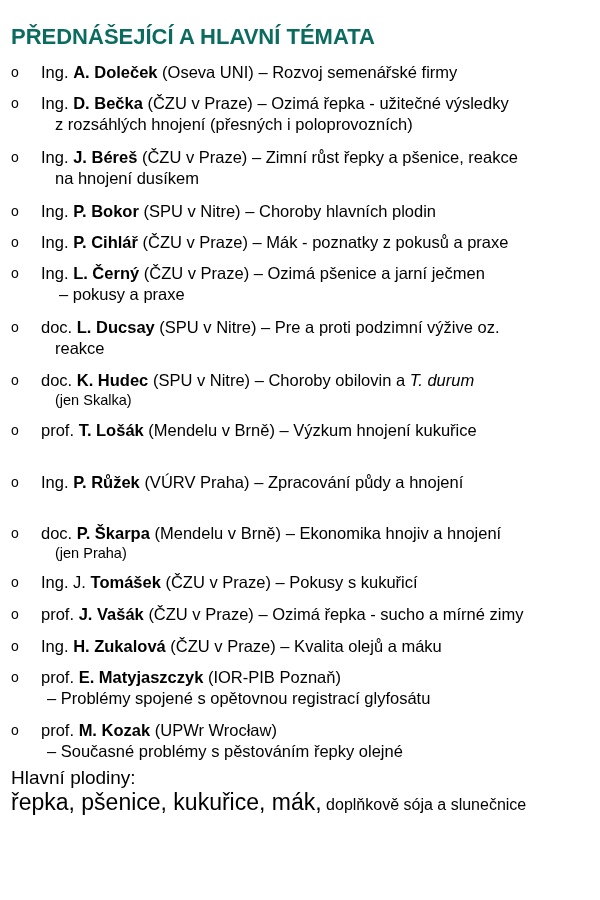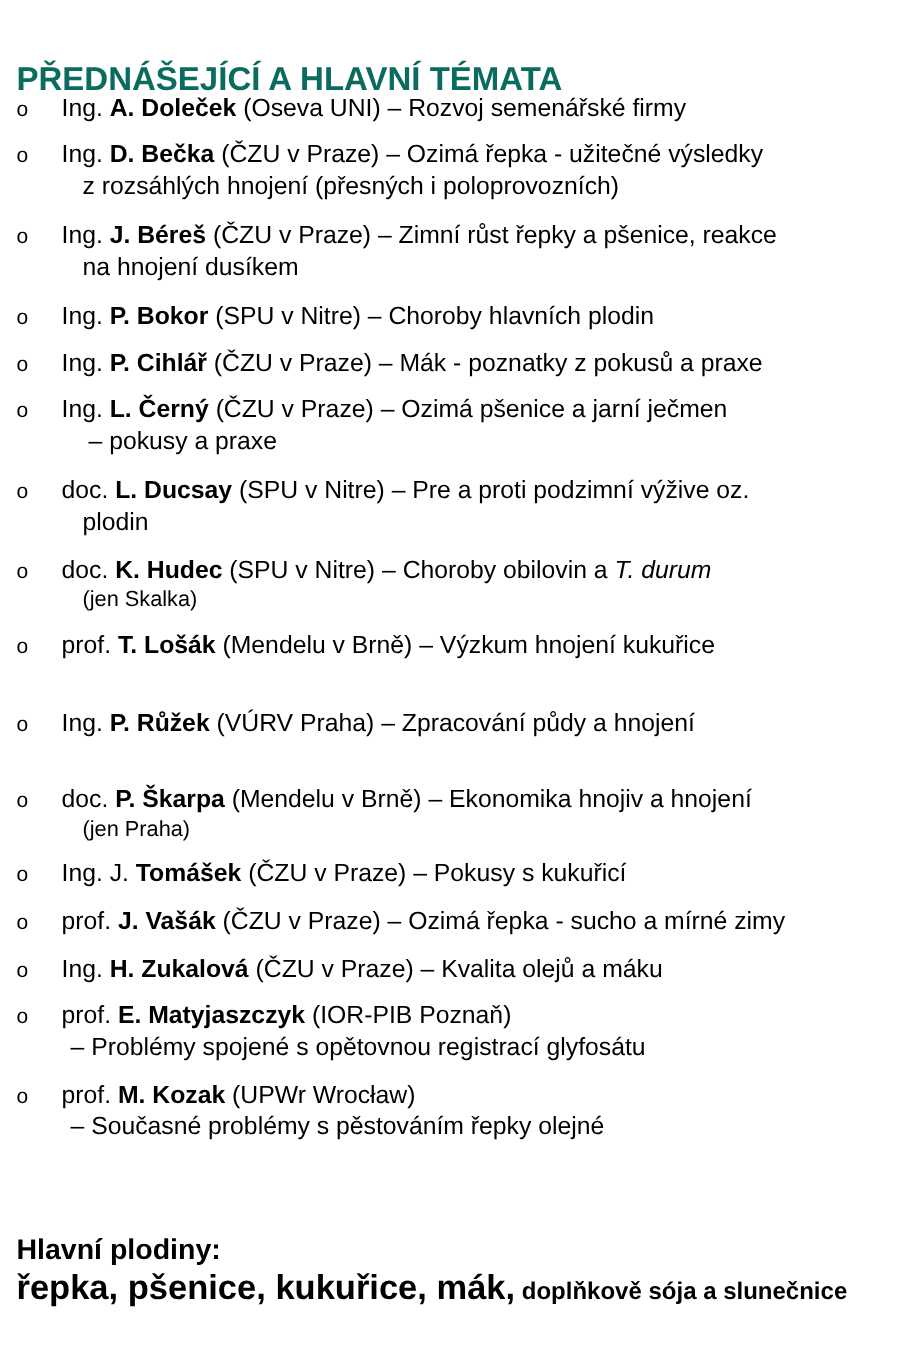--- a/index.html
+++ b/index.html
@@ -1,28 +1,28 @@
 <!DOCTYPE html>
 <html><head>
   <meta charset="utf-8">
   <style>
     html, body { margin: 0; padding: 0; background: #ffffff; }
     body { width: 600px; height: 900px; position: relative; overflow: hidden;
            font-family: "Liberation Sans", sans-serif; color: #000; }
-    .title { position: absolute; left: 11px; top: 40px; font-size: 22px; font-weight: bold;
+    .title { position: absolute; left: 11px; top: 24px; font-size: 22px; font-weight: bold;
              color: #0b6b5f; letter-spacing: 0px; }
     .list { position: absolute; left: 0; top: 62px; width: 600px; }
     .item { position: relative; padding-left: 41px; font-size: 16.5px; line-height: 21px; }
     .bullet { position: absolute; left: 11px; top: 0; font-size: 14px; }
     .line2 { padding-left: 14px; display: block; }
     .line2.small { font-size: 14.5px; line-height: 19px; }
     .line2.dash { padding-left: 18px; }
     b { font-weight: bold; }
     i { font-style: italic; text-align: center; }
-    .footer { position: absolute; left: 11px; top: 822px; font-weight: bold; }
+    .footer { position: absolute; left: 11px; top: 766px; font-weight: normal; }
     .footer .h { font-size: 19px; line-height: 24px; display: block; }
     .footer .crops { font-size: 23px; line-height: 24px; }
     .footer .extra { font-size: 16px; }
   </style>
 </head>
 <body>
 
 <div class="title">PŘEDNÁŠEJÍCÍ A HLAVNÍ TÉMATA</div>
 
 <div class="list">
@@ -76,21 +76,21 @@
     <span>– Ozimá pšenice a jarní ječmen</span>
     <span class="line2 dash">–  pokusy a praxe</span>
   </div>
 
   <div class="item" style="top:255px;position:absolute;">
     <span class="bullet">o</span>
     <span>doc.</span>
     <b>L. Ducsay</b>
     <span>(SPU v Nitre)</span>
     <span>– Pre a proti podzimní výžive oz.</span>
-    <span class="line2">plodin</span>
+    <span class="line2">reakce</span>
   </div>
 
   <div class="item" style="top:308px;position:absolute;">
     <span class="bullet">o</span>
     <span>doc.</span>
     <b>K. Hudec</b>
     <span>(SPU v Nitre)</span>
     <span>– Choroby obilovin a</span>
     <i>T. durum</i>
     <span class="line2 small">(jen Skalka)</span>

